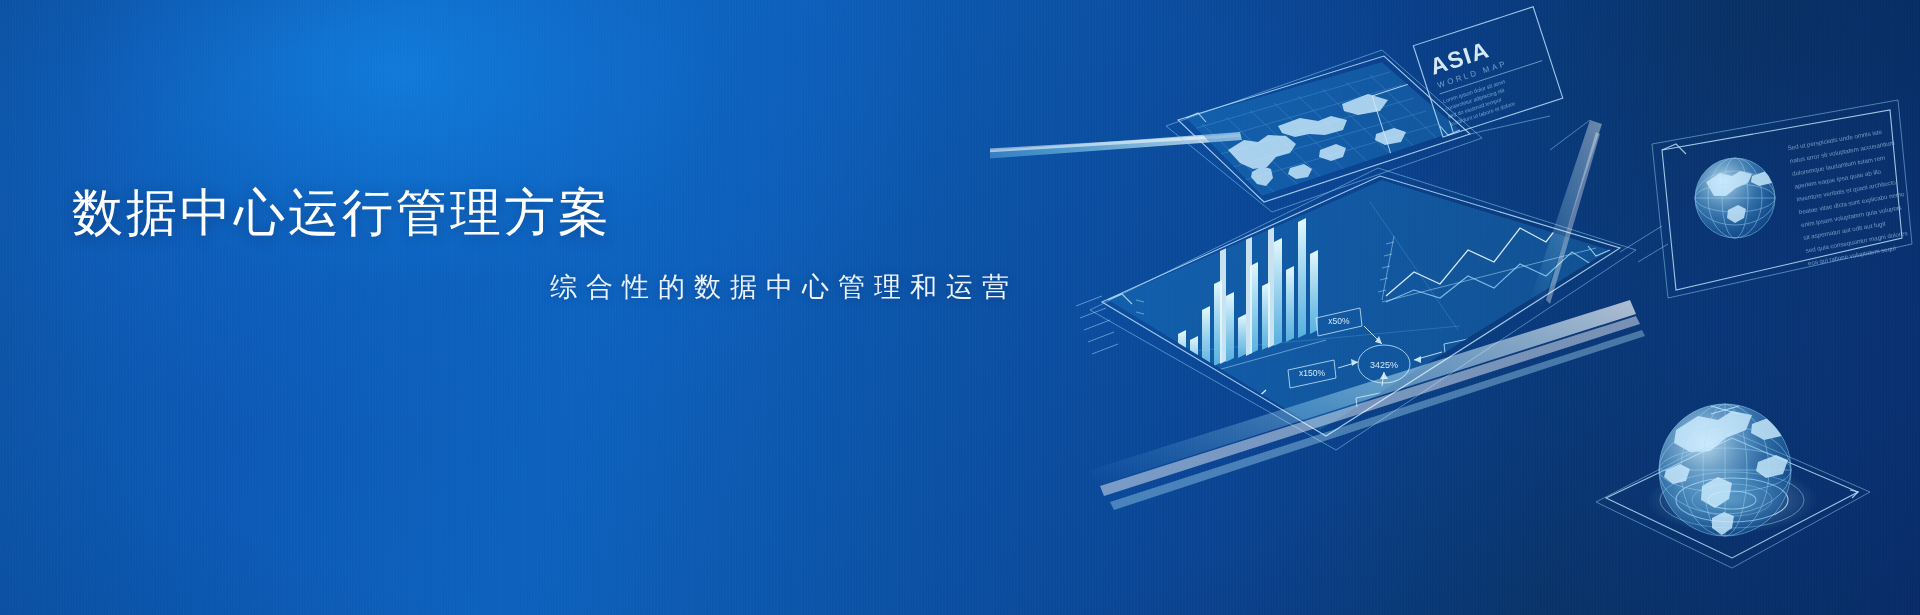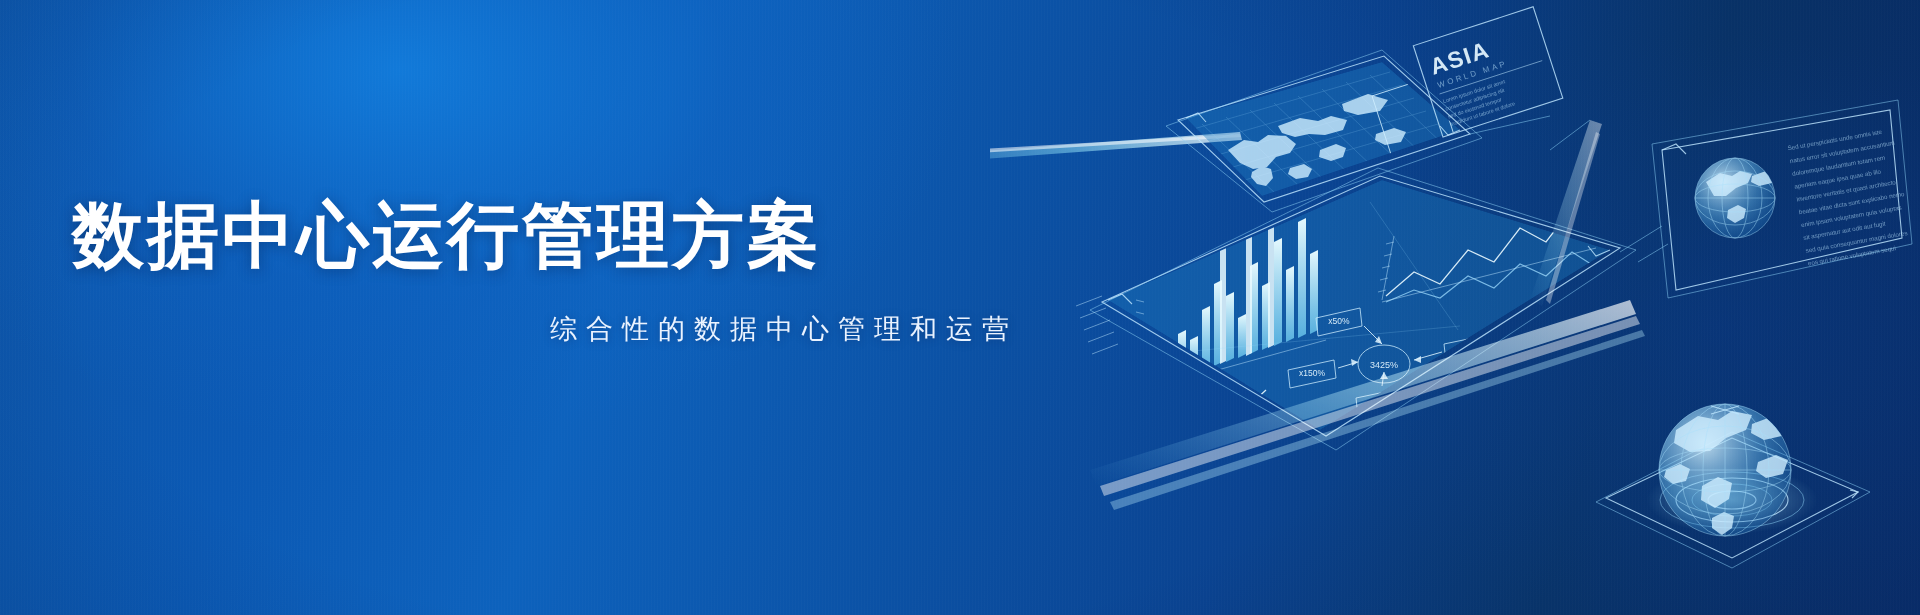--- a/index.html
+++ b/index.html
@@ -32,31 +32,30 @@
   }
 
   
   #text-block {
     position:absolute;
     left:72px; top:186px;
     width:960px;
     z-index:40;
   }
   #main-title {
-    font-size:72px;
+    font-size:51px;
     line-height:1.04;
-    font-weight:700;
+    font-weight:400;
     color:#ffffff;
     letter-spacing:3px;
     white-space:nowrap;
     text-shadow:0 2px 14px rgba(2,26,70,0.42);
-    margin-top:12px;
   }
   #sub-title {
-    margin-top:38px;
+    margin-top:30px;
     text-align:right;
     padding-right:14px;
     font-size:27px;
     font-weight:400;
     color:#eaf3ff;
     letter-spacing:9px;
     white-space:nowrap;
     text-shadow:0 1px 8px rgba(2,26,70,0.35);
   }
 

